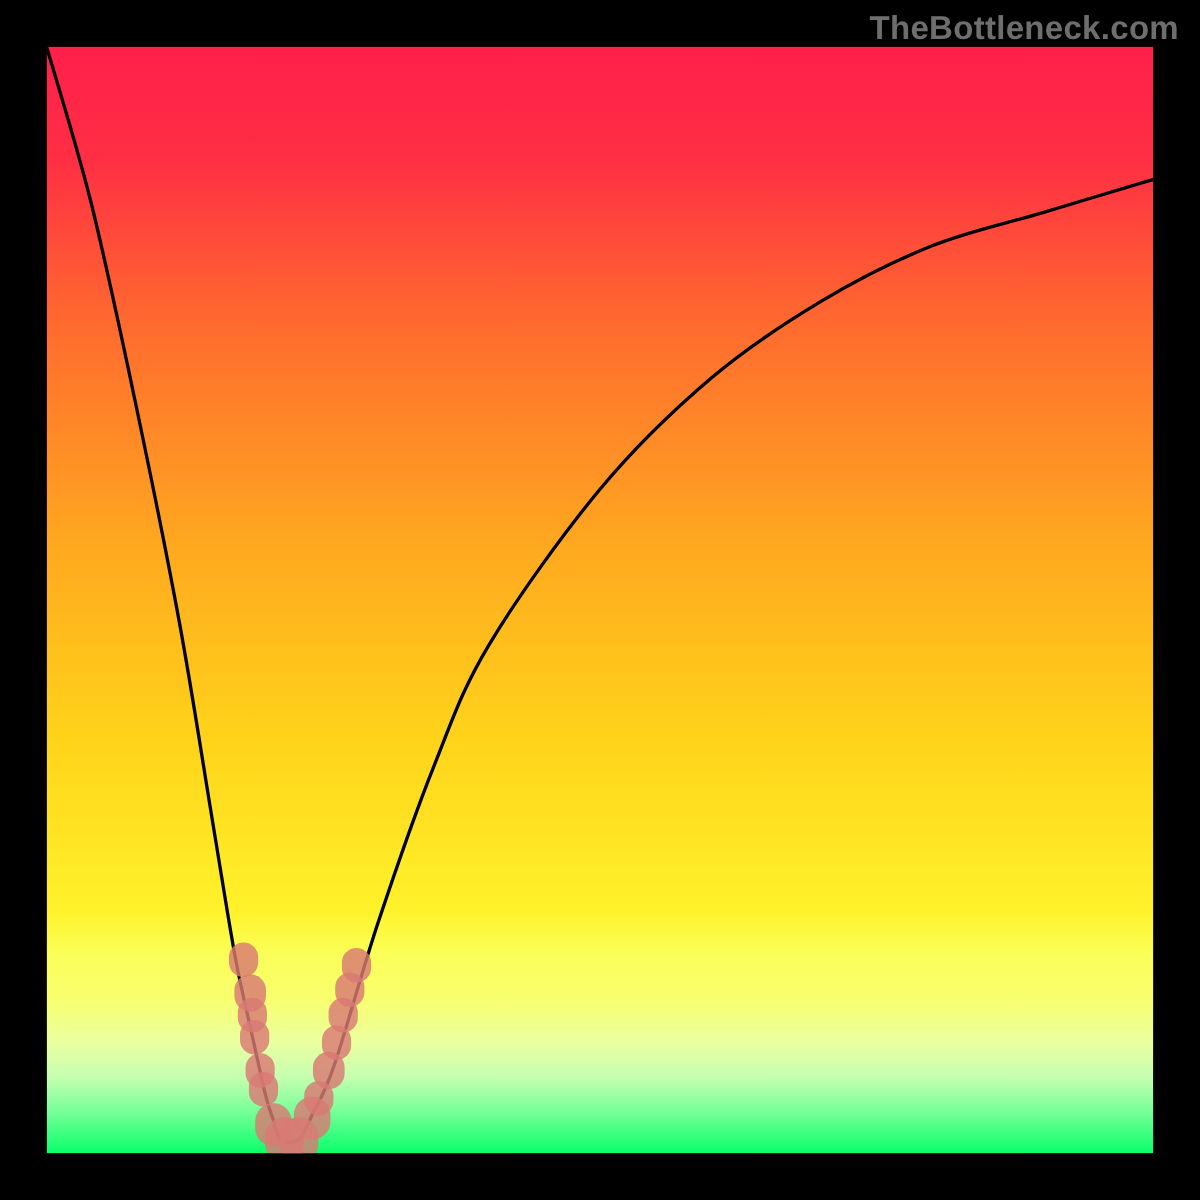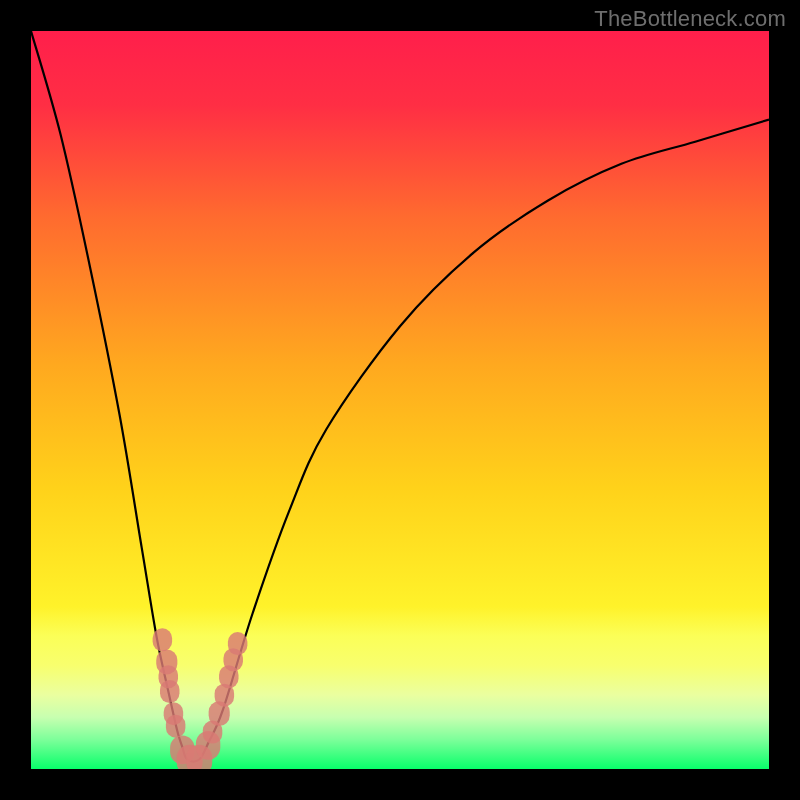--- a/index.html
+++ b/index.html
@@ -28,21 +28,21 @@
     position: absolute;
     inset: 0;
   }
   .watermark {
     position: absolute;
     top: 6px;
     right: 14px;
     color: #6e6e6e;
     font-size: 22px;
     letter-spacing: 0.2px;
-    font-weight: 400;
+    font-weight: 700;
     user-select: none;
   }
   svg.curves {
     position: absolute;
     inset: 0;
   }
   .marker {
     fill: #d97a74;
     fill-opacity: 0.82;
   }

